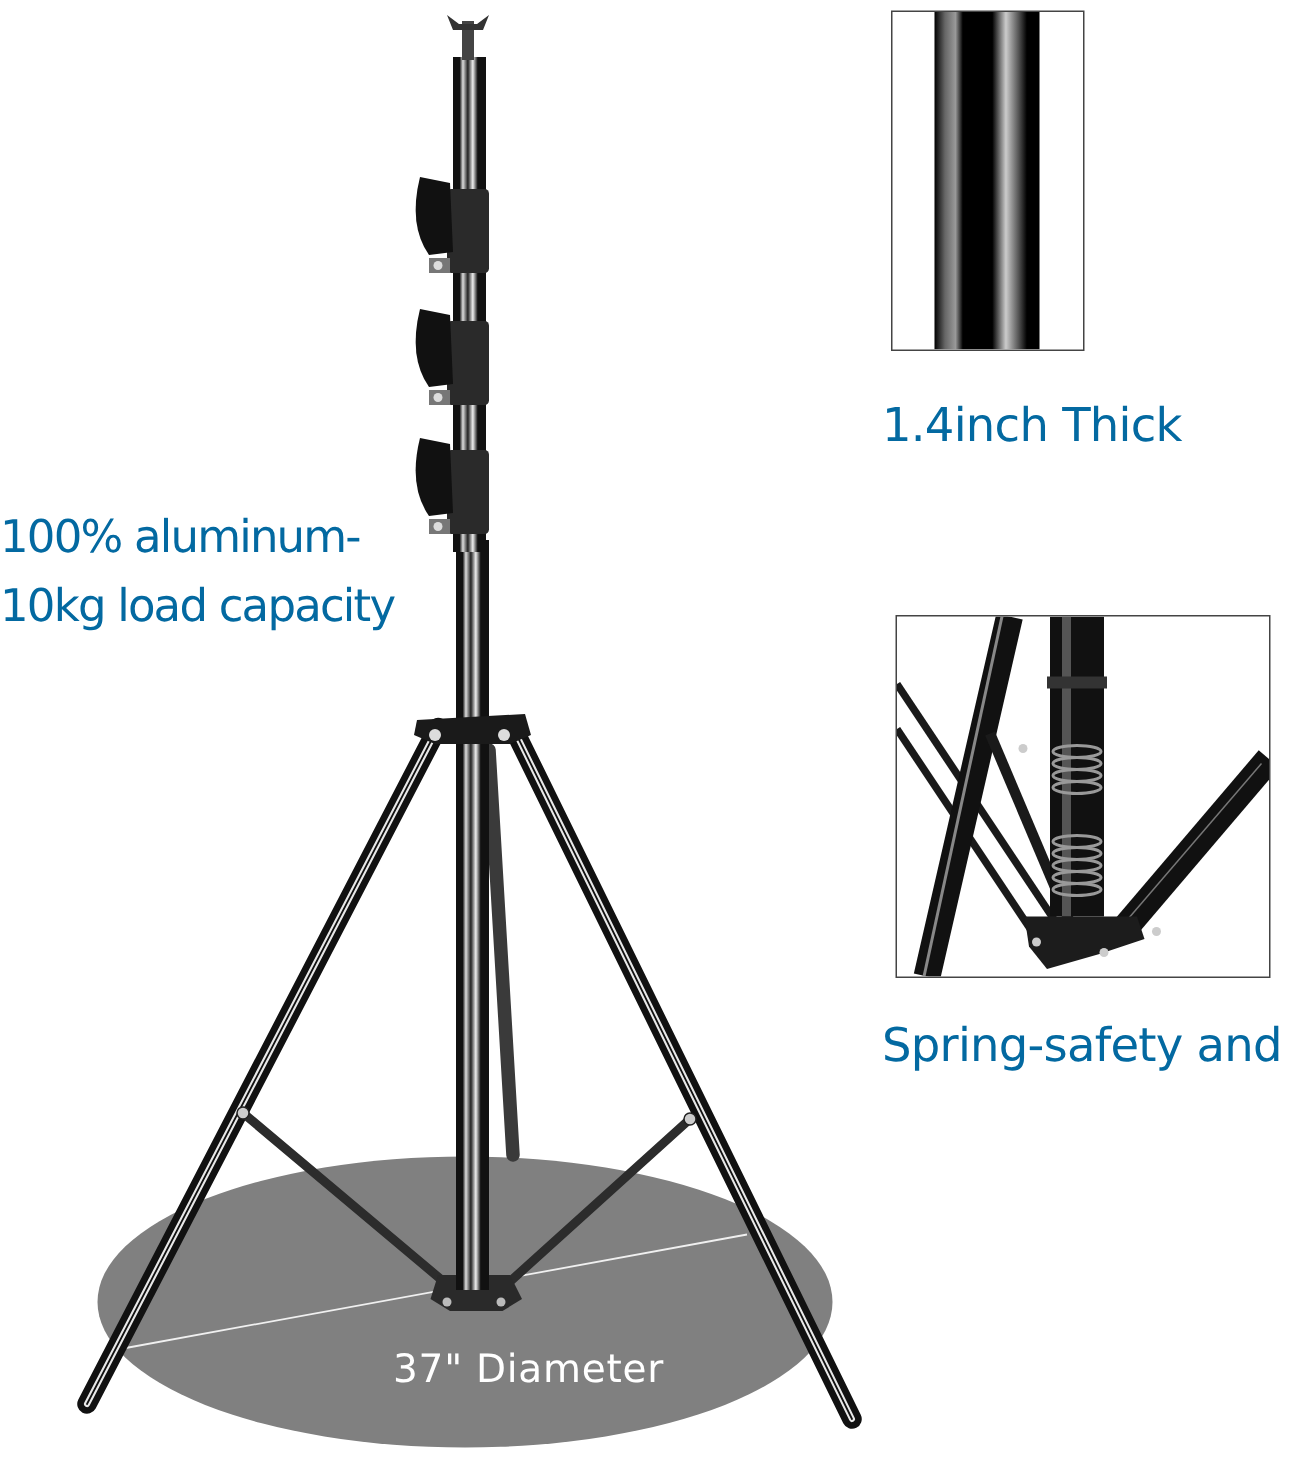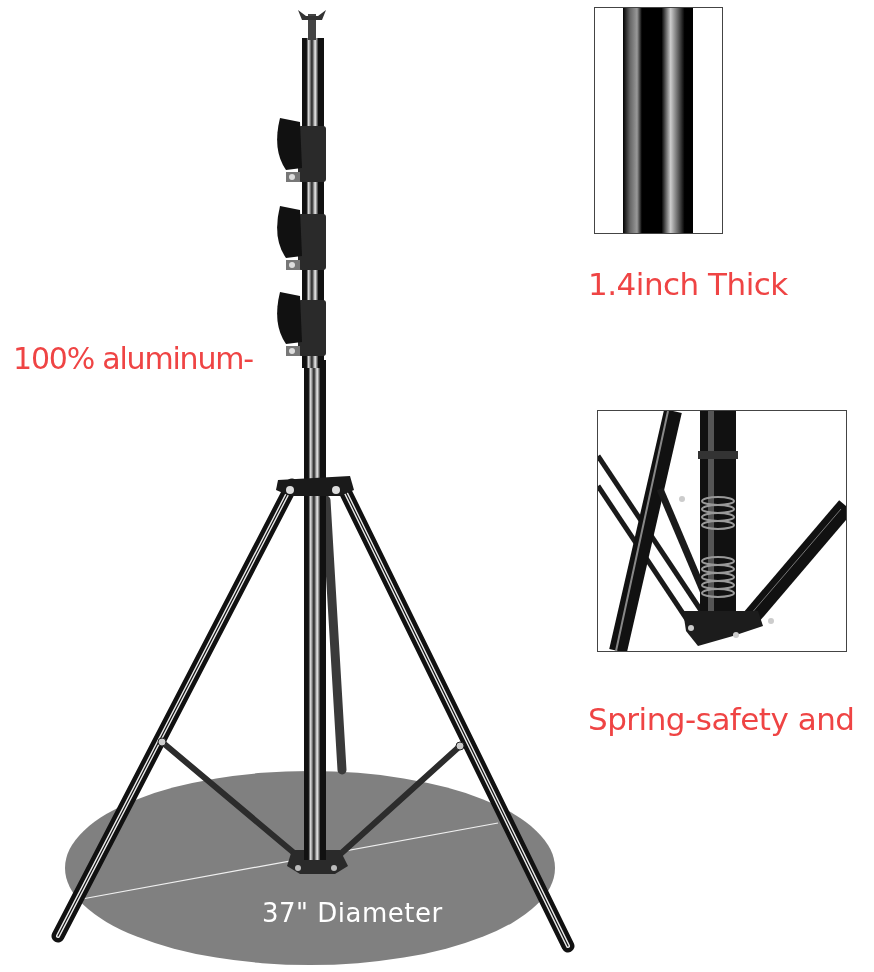--- a/index.html
+++ b/index.html
@@ -1,22 +1,22 @@
 <!DOCTYPE html>
 <html><head>
   <meta charset="utf-8">
   <style>
     html, body { margin: 0; padding: 0; background: #ffffff; }
     body { width: 874px; height: 972px; position: relative; overflow: hidden; font-family: "DejaVu Sans", sans-serif; color: #222; }
     .abs { position: absolute; }
     #main-stand { left: 0; top: 0; width: 600px; height: 972px; }
-    .caption { position: absolute; font-size: 31px; line-height: 44px; color: #ef4444; letter-spacing: -0.5px; white-space: nowrap; }
-    #caption-aluminum { left: 0; top: 336px; font-size: 30px; letter-spacing: -1.2px; line-height: 46px; padding-left: 13px; }
+    .caption { position: absolute; font-size: 31px; line-height: 44px; color: #0369a1; letter-spacing: -0.5px; white-space: nowrap; }
+    #caption-aluminum { left: 0; top: 336px; font-size: 30px; letter-spacing: -1.2px; line-height: 46px; }
     #caption-thick { left: 588px; top: 262px; }
-    #caption-spring { left: 588px; top: 696px; line-height: 46px; text-align: center; }
+    #caption-spring { left: 588px; top: 674px; line-height: 46px; text-align: center; }
     .inset { position: absolute; border: 1.5px solid #444; background: #fff; overflow: hidden; }
     #inset-thick { left: 594px; top: 7px; width: 127px; height: 225px; }
     #inset-spring { left: 597px; top: 410px; width: 248px; height: 240px; }
     #diameter-label { position: absolute; left: 262px; top: 898px; font-size: 26px; color: #fff; letter-spacing: 0.5px; white-space: nowrap; }
   </style>
 </head>
 <body>
 
 <svg id="main-stand" class="abs" viewBox="0 0 600 972" width="600" height="972">
   <defs>
@@ -86,20 +86,21 @@
       <rect x="286" y="346" width="14" height="10" fill="#777"></rect>
       <circle cx="292" cy="351" r="3" fill="#ddd"></circle>
     </g>
   </g>
 </svg>
 
 <div id="diameter-label">37" Diameter</div>
 
 <div id="caption-aluminum" class="caption">
   <div>100% aluminum-</div>
+  <div>10kg load capacity</div>
 </div>
 
 <div id="inset-thick" class="inset">
   <svg width="127" height="225" viewBox="0 0 127 225">
     <defs>
       <linearGradient id="tubeGrad" x1="0" x2="1" y1="0" y2="0">
         <stop offset="0" stop-color="#000"></stop>
         <stop offset="0.1" stop-color="#666"></stop>
         <stop offset="0.2" stop-color="#999"></stop>
         <stop offset="0.27" stop-color="#000"></stop>

